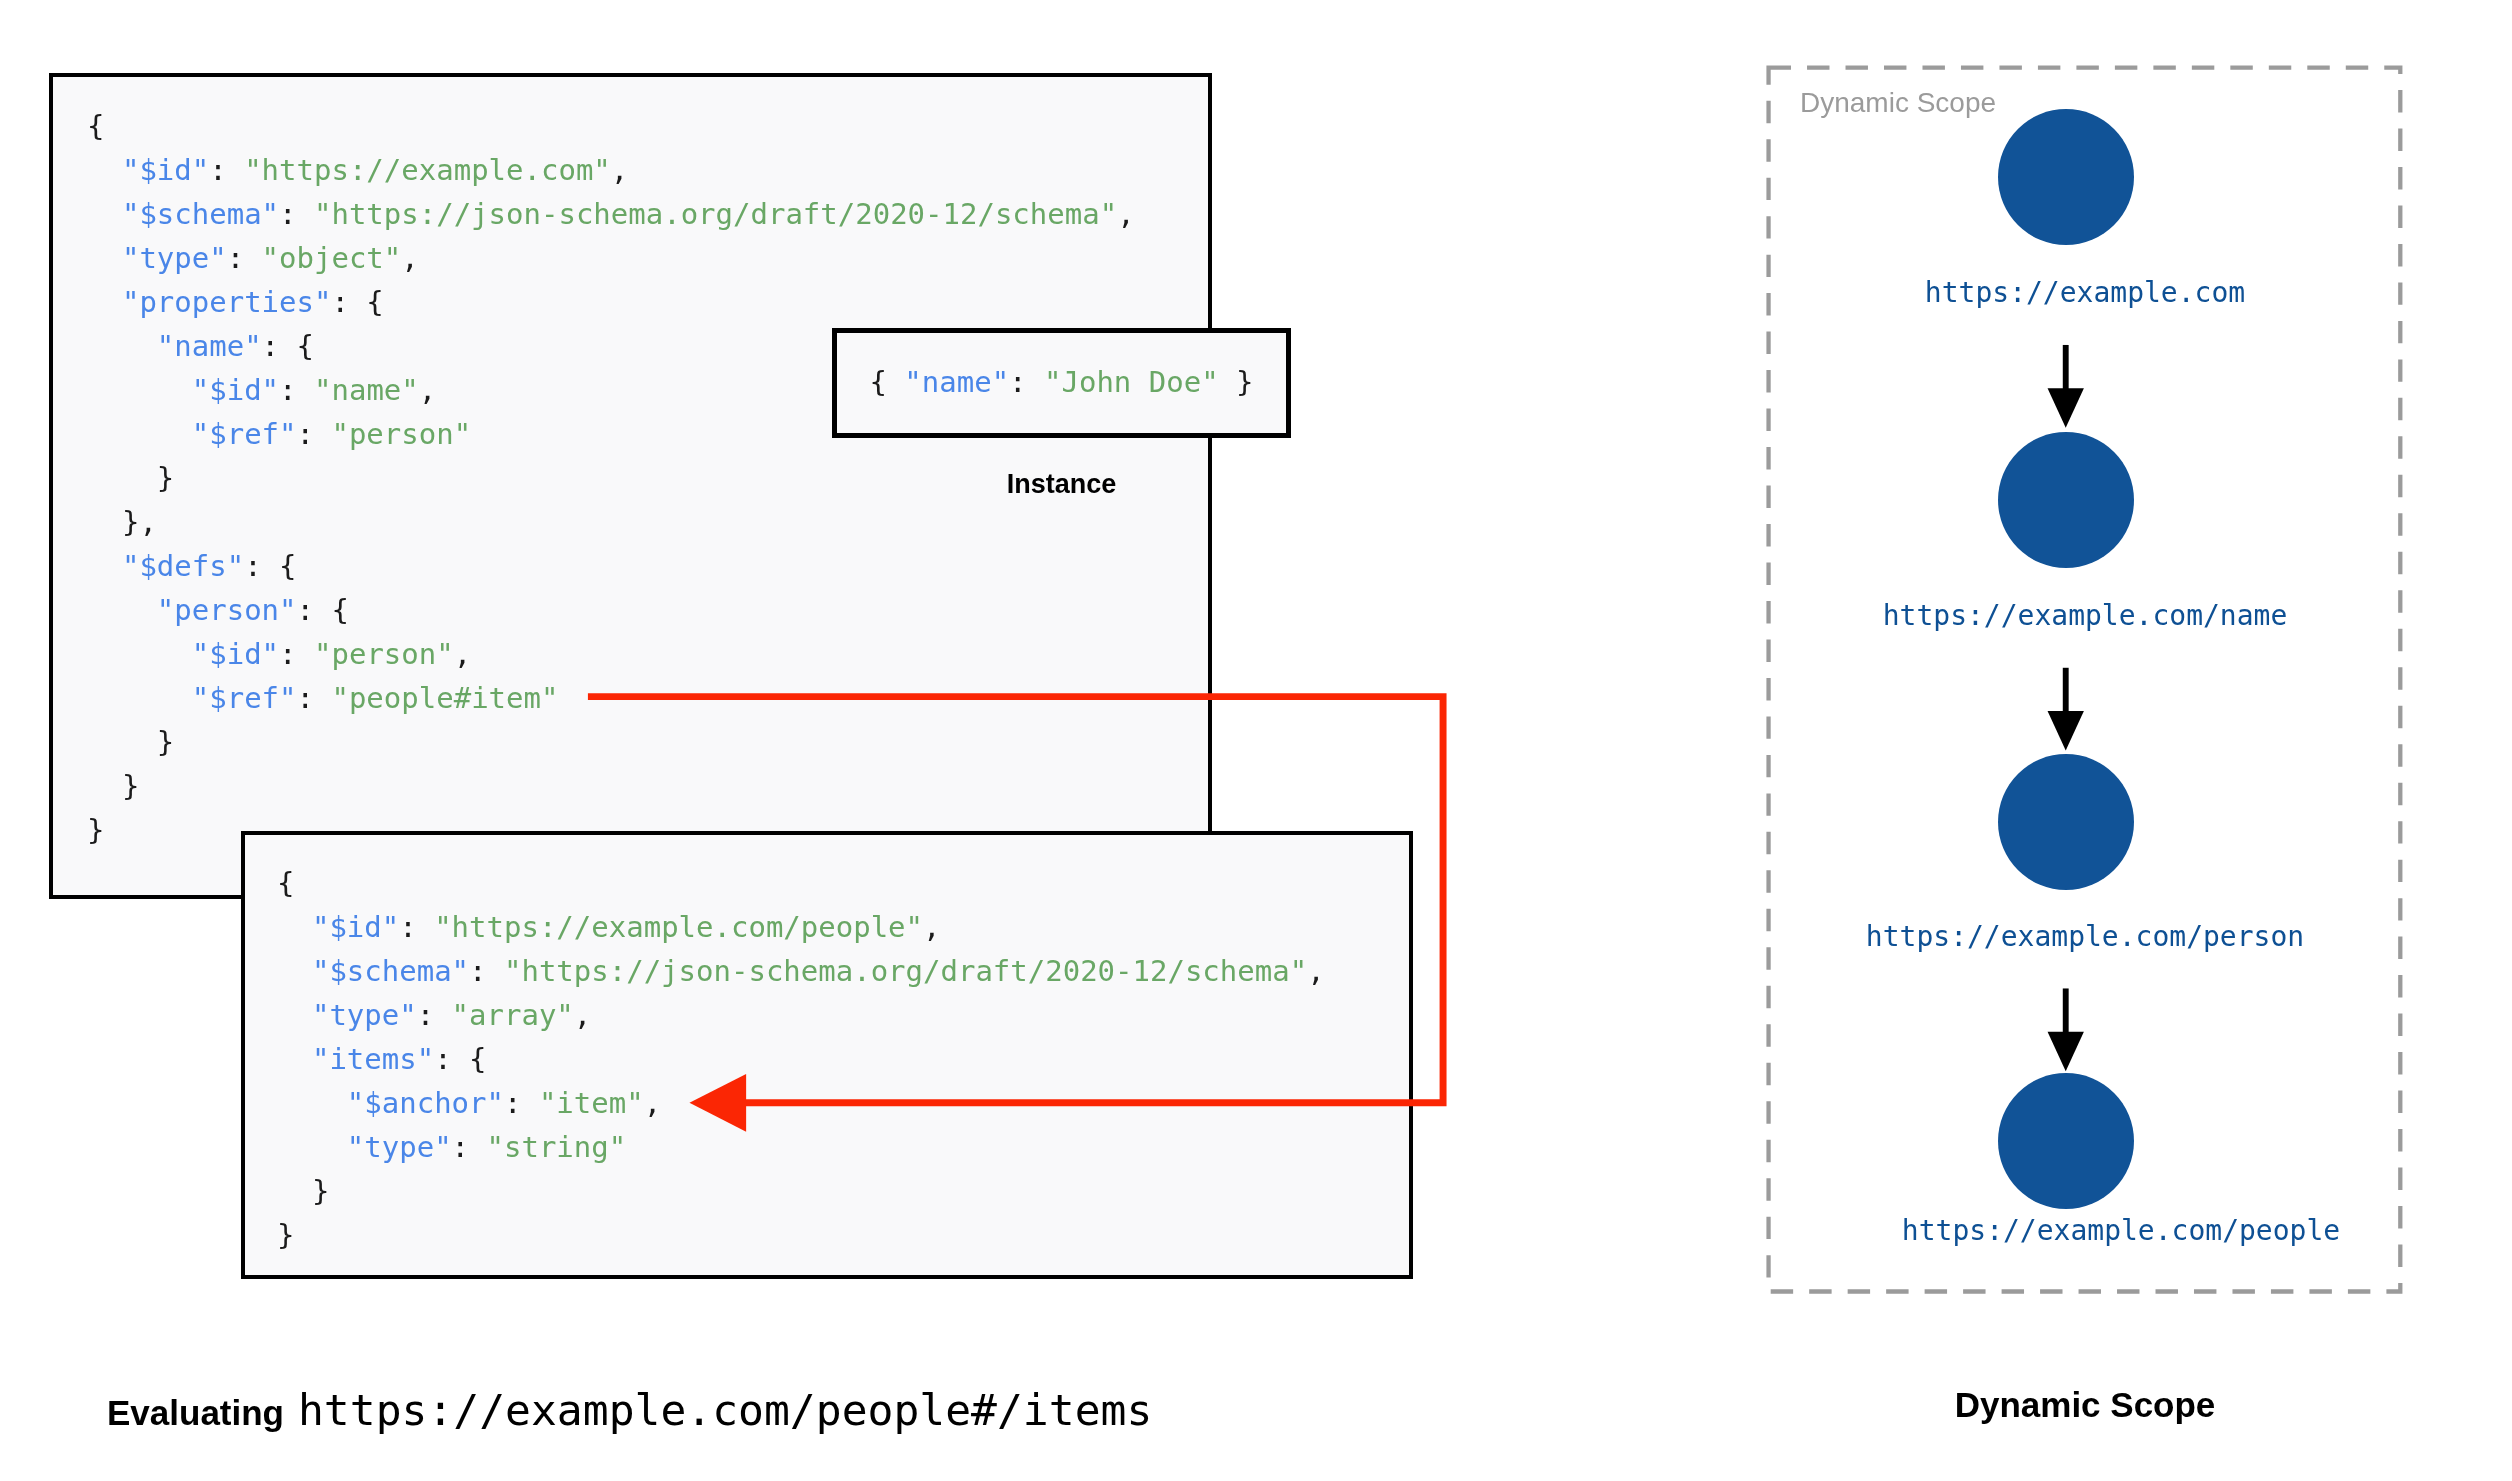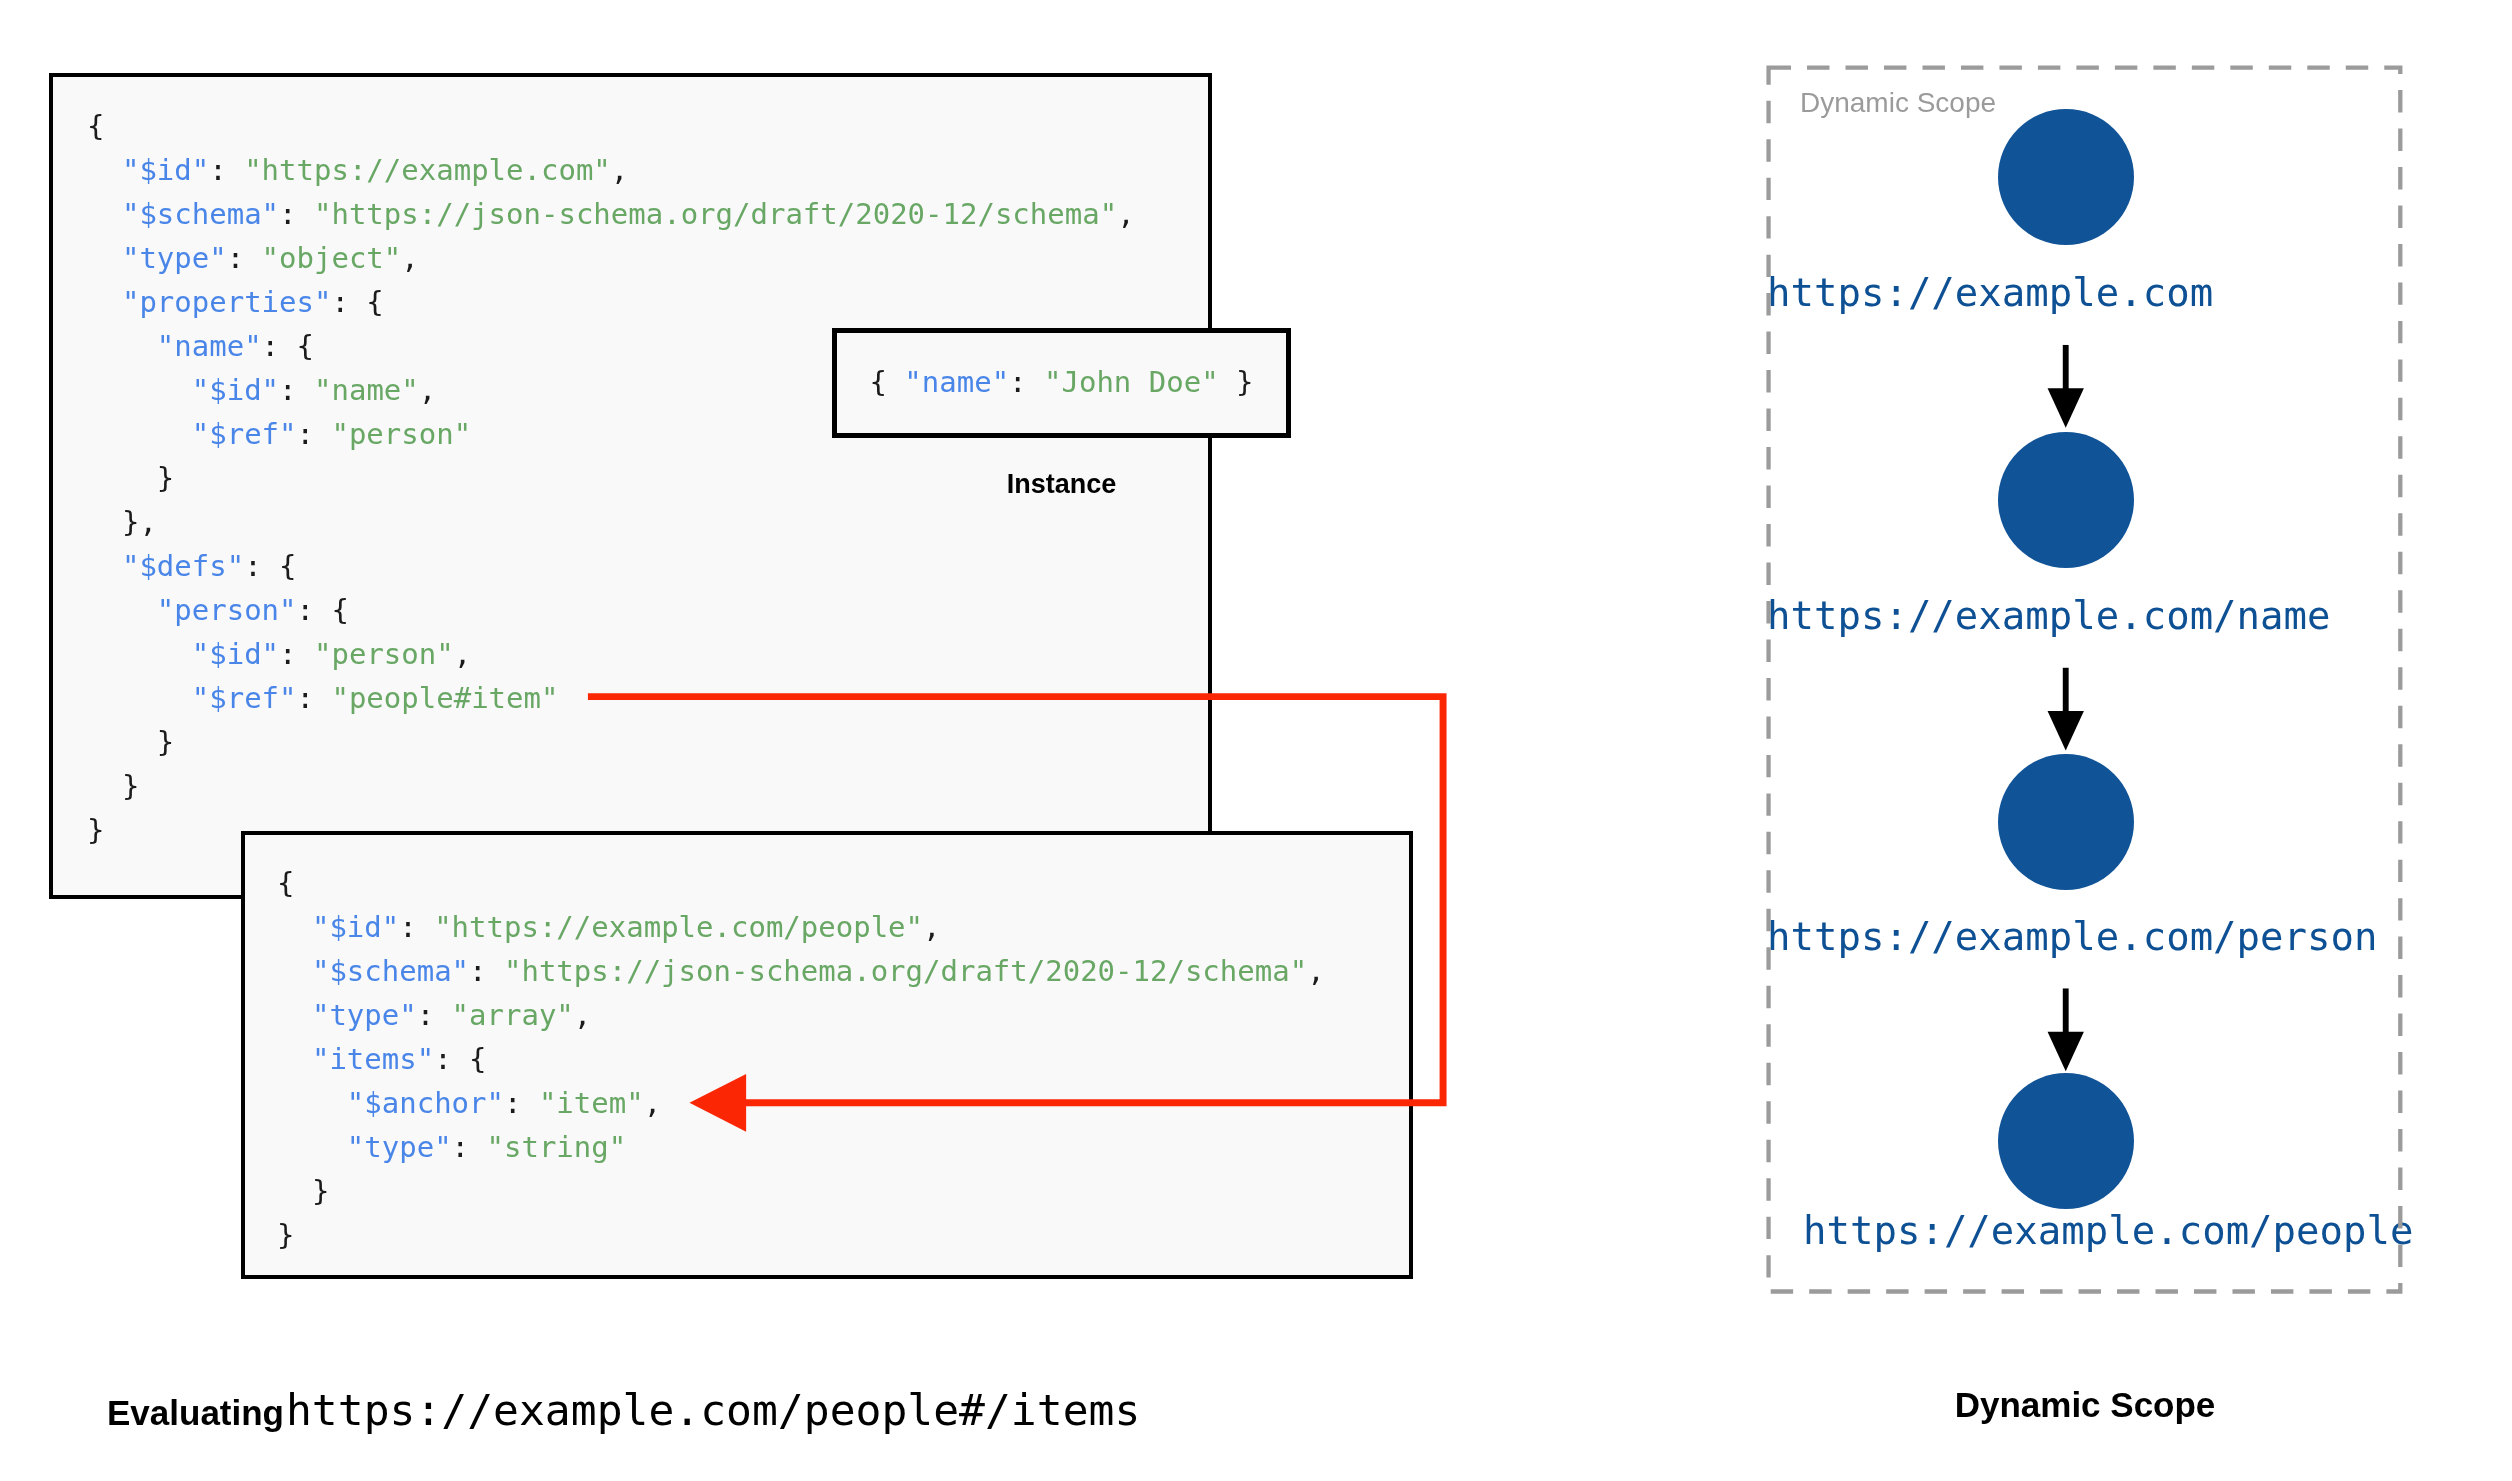--- a/index.html
+++ b/index.html
@@ -25,31 +25,31 @@
 
   #instance-label{position:absolute;left:832px;top:469px;width:459px;text-align:center;
                   font-weight:700;font-size:27px;color:#000;z-index:2;}
 
   
   #scope-label{position:absolute;left:1800px;top:87px;font-size:28px;
                color:var(--muted-gray,#9b9b9b);z-index:2;}
   .node{position:absolute;left:1998px;width:136px;height:136px;border-radius:50%;
         background:var(--node-fill,#115397);z-index:2;}
   #node1{top:109px;} #node2{top:432px;} #node3{top:754px;} #node4{top:1073px;}
-  .uri{position:absolute;left:1767px;width:636px;text-align:left;
-       font-family:"DejaVu Sans Mono",monospace;font-size:39px;line-height:44px;
+  .uri{position:absolute;left:1767px;width:636px;text-align:center;
+       font-family:"DejaVu Sans Mono",monospace;font-size:28px;line-height:44px;
        color:var(--uri-text,#0e5094);z-index:2;}
   #uri1{top:271px;} #uri2{top:594px;} #uri3{top:915px;} #uri4{top:1209px;margin-left:36px;}
 
   
   #caption-left{position:absolute;left:107px;top:1385px;display:flex;align-items:baseline;z-index:2;}
   .cap-bold{font-weight:700;font-size:35px;color:var(--caption-black,#000);
             font-family:"Liberation Sans",sans-serif;}
   .cap-mono{font-family:"DejaVu Sans Mono",monospace;font-size:43px;
-            color:var(--caption-black,#000);margin-left:2px;}
+            color:var(--caption-black,#000);margin-left:14px;}
   #caption-right{position:absolute;left:1767px;top:1385px;width:636px;text-align:center;z-index:2;}
 
   
   #overlay{position:absolute;left:0;top:0;z-index:4;pointer-events:none;}
   .red-stroke{stroke:var(--connector-red,#fb2604);stroke-width:13px;fill:none;}
   .red-fill{fill:var(--connector-red,#fb2604);}
   .arrow-stroke{stroke:#000;stroke-width:11px;}
   .arrow-fill{fill:#000;}
   .dashed-rect{fill:none;stroke:var(--muted-gray,#9b9b9b);stroke-width:8px;stroke-dasharray:42 30;}
 </style>

